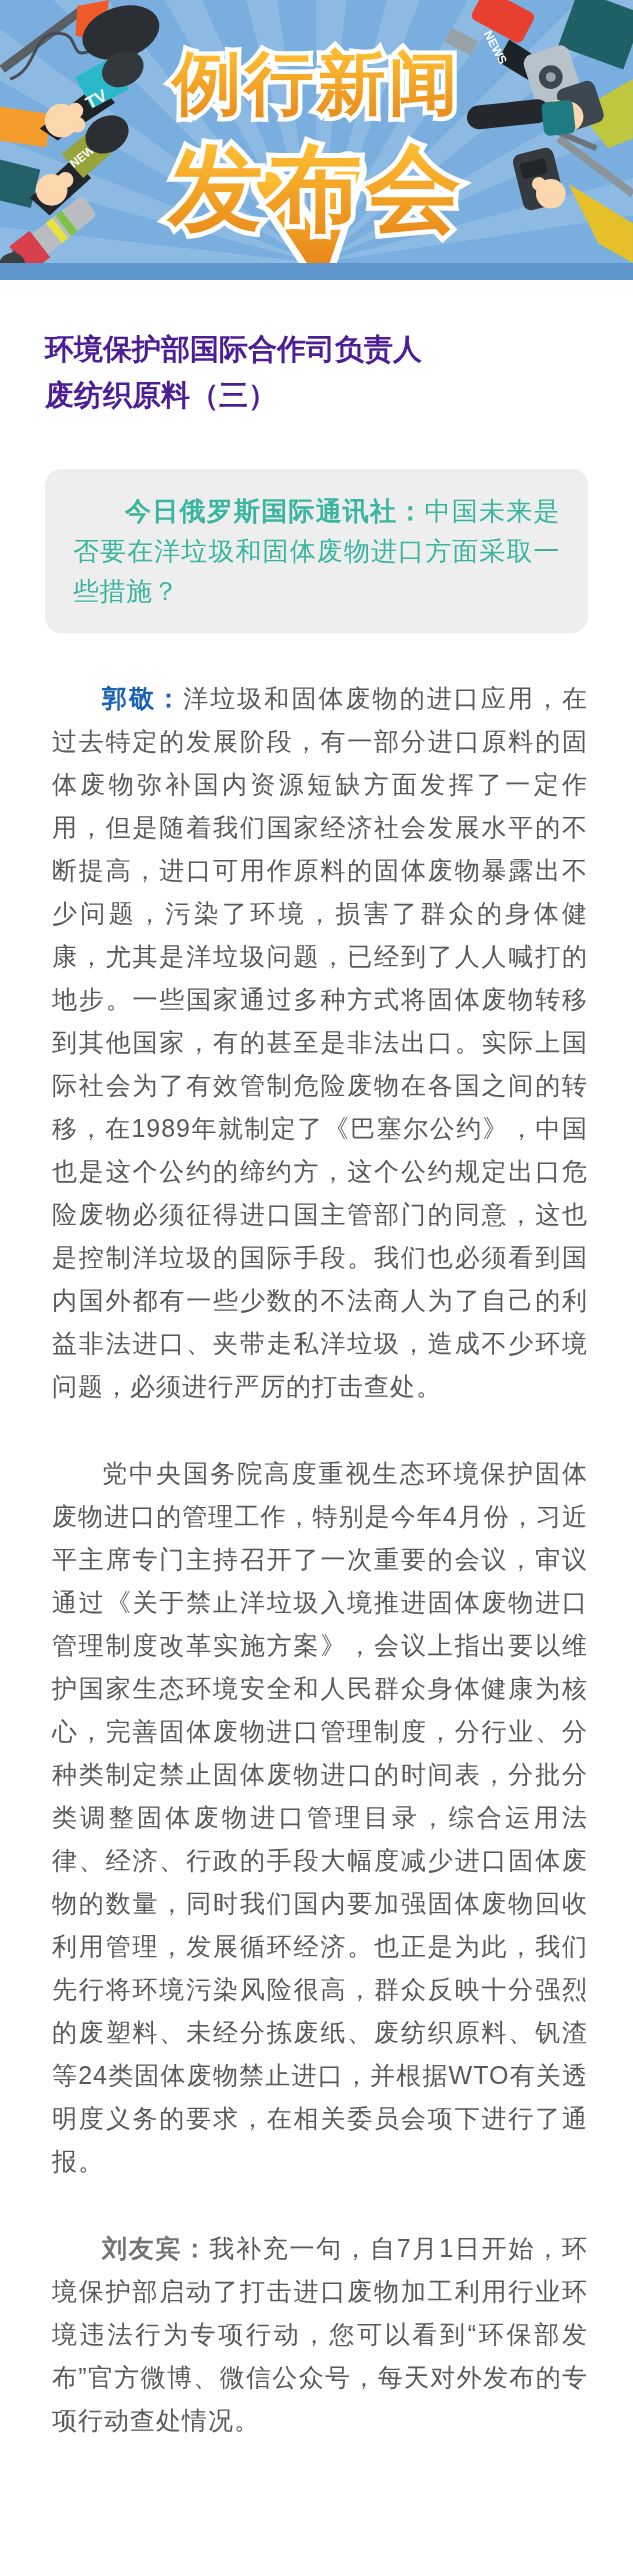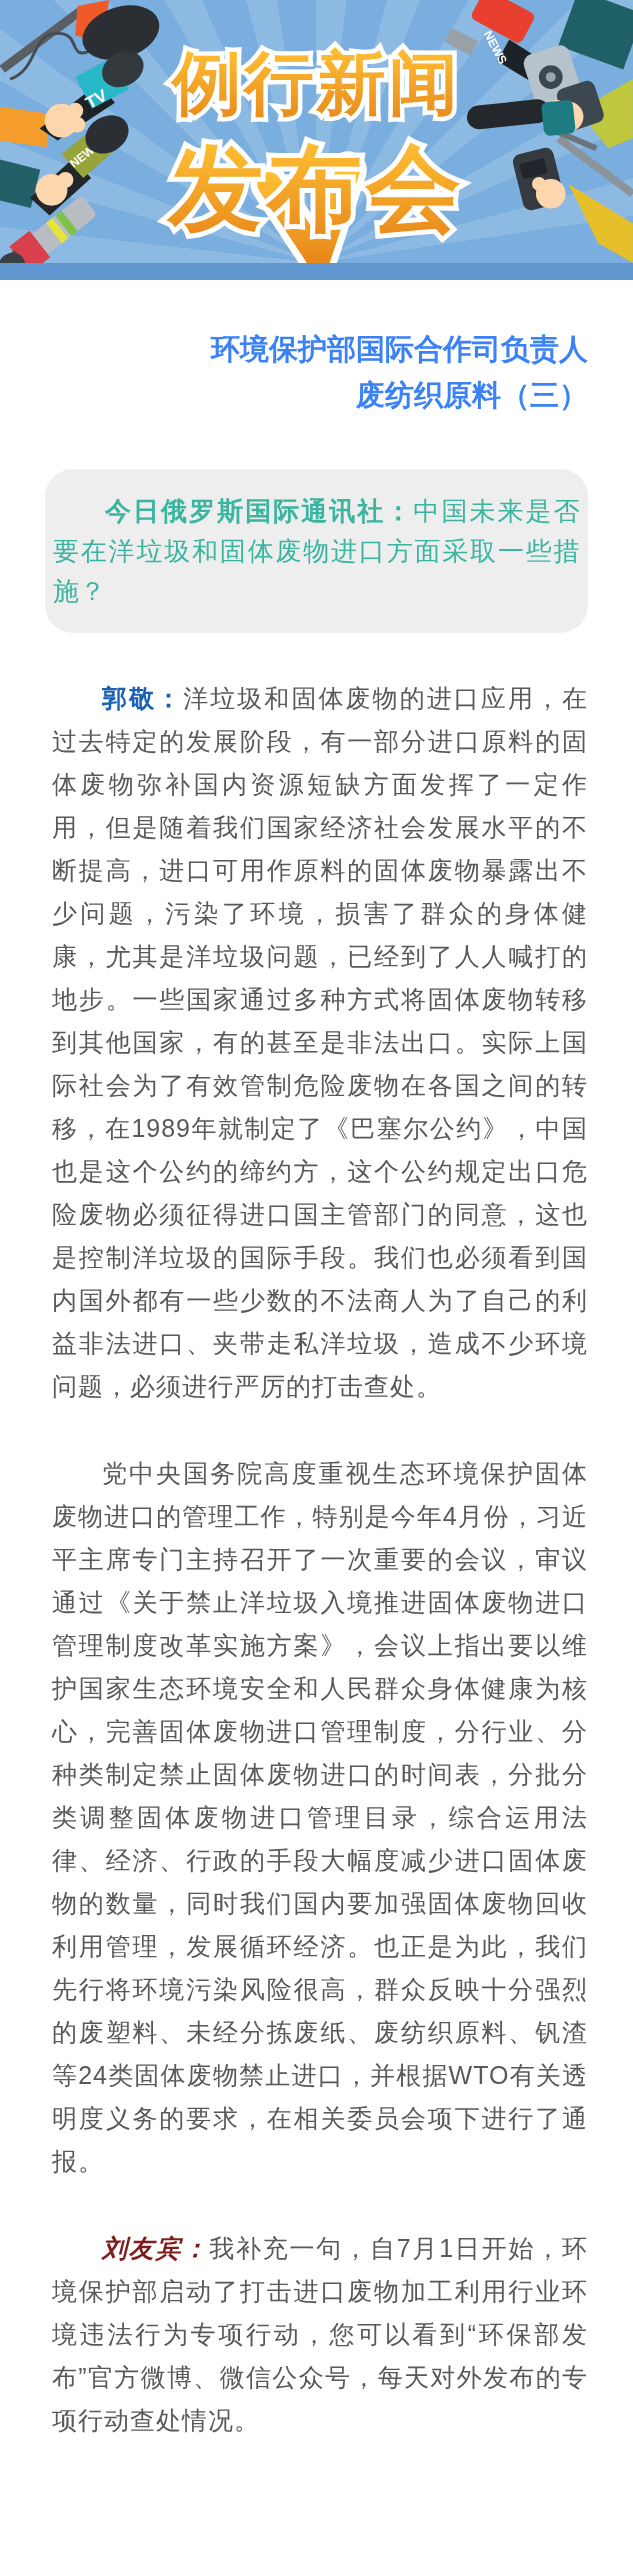--- a/index.html
+++ b/index.html
@@ -13,30 +13,30 @@
       rgba(255,255,255,0.15) 0deg 6.5deg, rgba(255,255,255,0) 6.5deg 15deg);}
   .banner svg{display:block;}
   .banner .title-svg{position:absolute;left:0;top:0;z-index:3;}
   .mics-left{position:absolute;left:0;top:0;z-index:2;}
   .mics-right{position:absolute;right:0;top:0;z-index:2;}
   .strip{height:17px;background:#5e96cd;}
 
   
   .content{padding:0 45px 42px 45px;background:#fff;}
   .article-title{margin:46px 0 0 0;font-size:29px;line-height:46px;font-weight:bold;
-    color:#3b82f6;text-align:right;}
-  .qbox{margin:51px 0 0 0;background:#eeeeee;border-radius:28px;padding:22px 8px;}
+    color:#4c1d95;text-align:left;}
+  .qbox{margin:51px 0 0 0;background:#eeeeee;border-radius:16px;padding:22px 28px;}
   .qbox p{margin:0;font-size:26px;line-height:40px;color:#3ab5a0;text-indent:2em;
     text-align:justify;letter-spacing:0.5px;}
   .q-source{font-weight:bold;}
   .content .para{margin:44px 0 0 0;padding-left:7px;font-size:25px;line-height:43px;
     color:#595959;text-align:justify;text-indent:2em;letter-spacing:1px;}
   .speaker{font-weight:bold;}
   .sp-blue{color:#1a61b4;}
-  .sp-orange{color:#7f1d1d;font-style:italic;}
+  .sp-orange{color:#737373;}
 </style>
 </head>
 <body>
 
 <div class="page">
 
   <div class="banner">
     <div class="rays"></div>
 
     <svg class="mics-left" width="213" height="263" viewBox="0 0 215 266">

